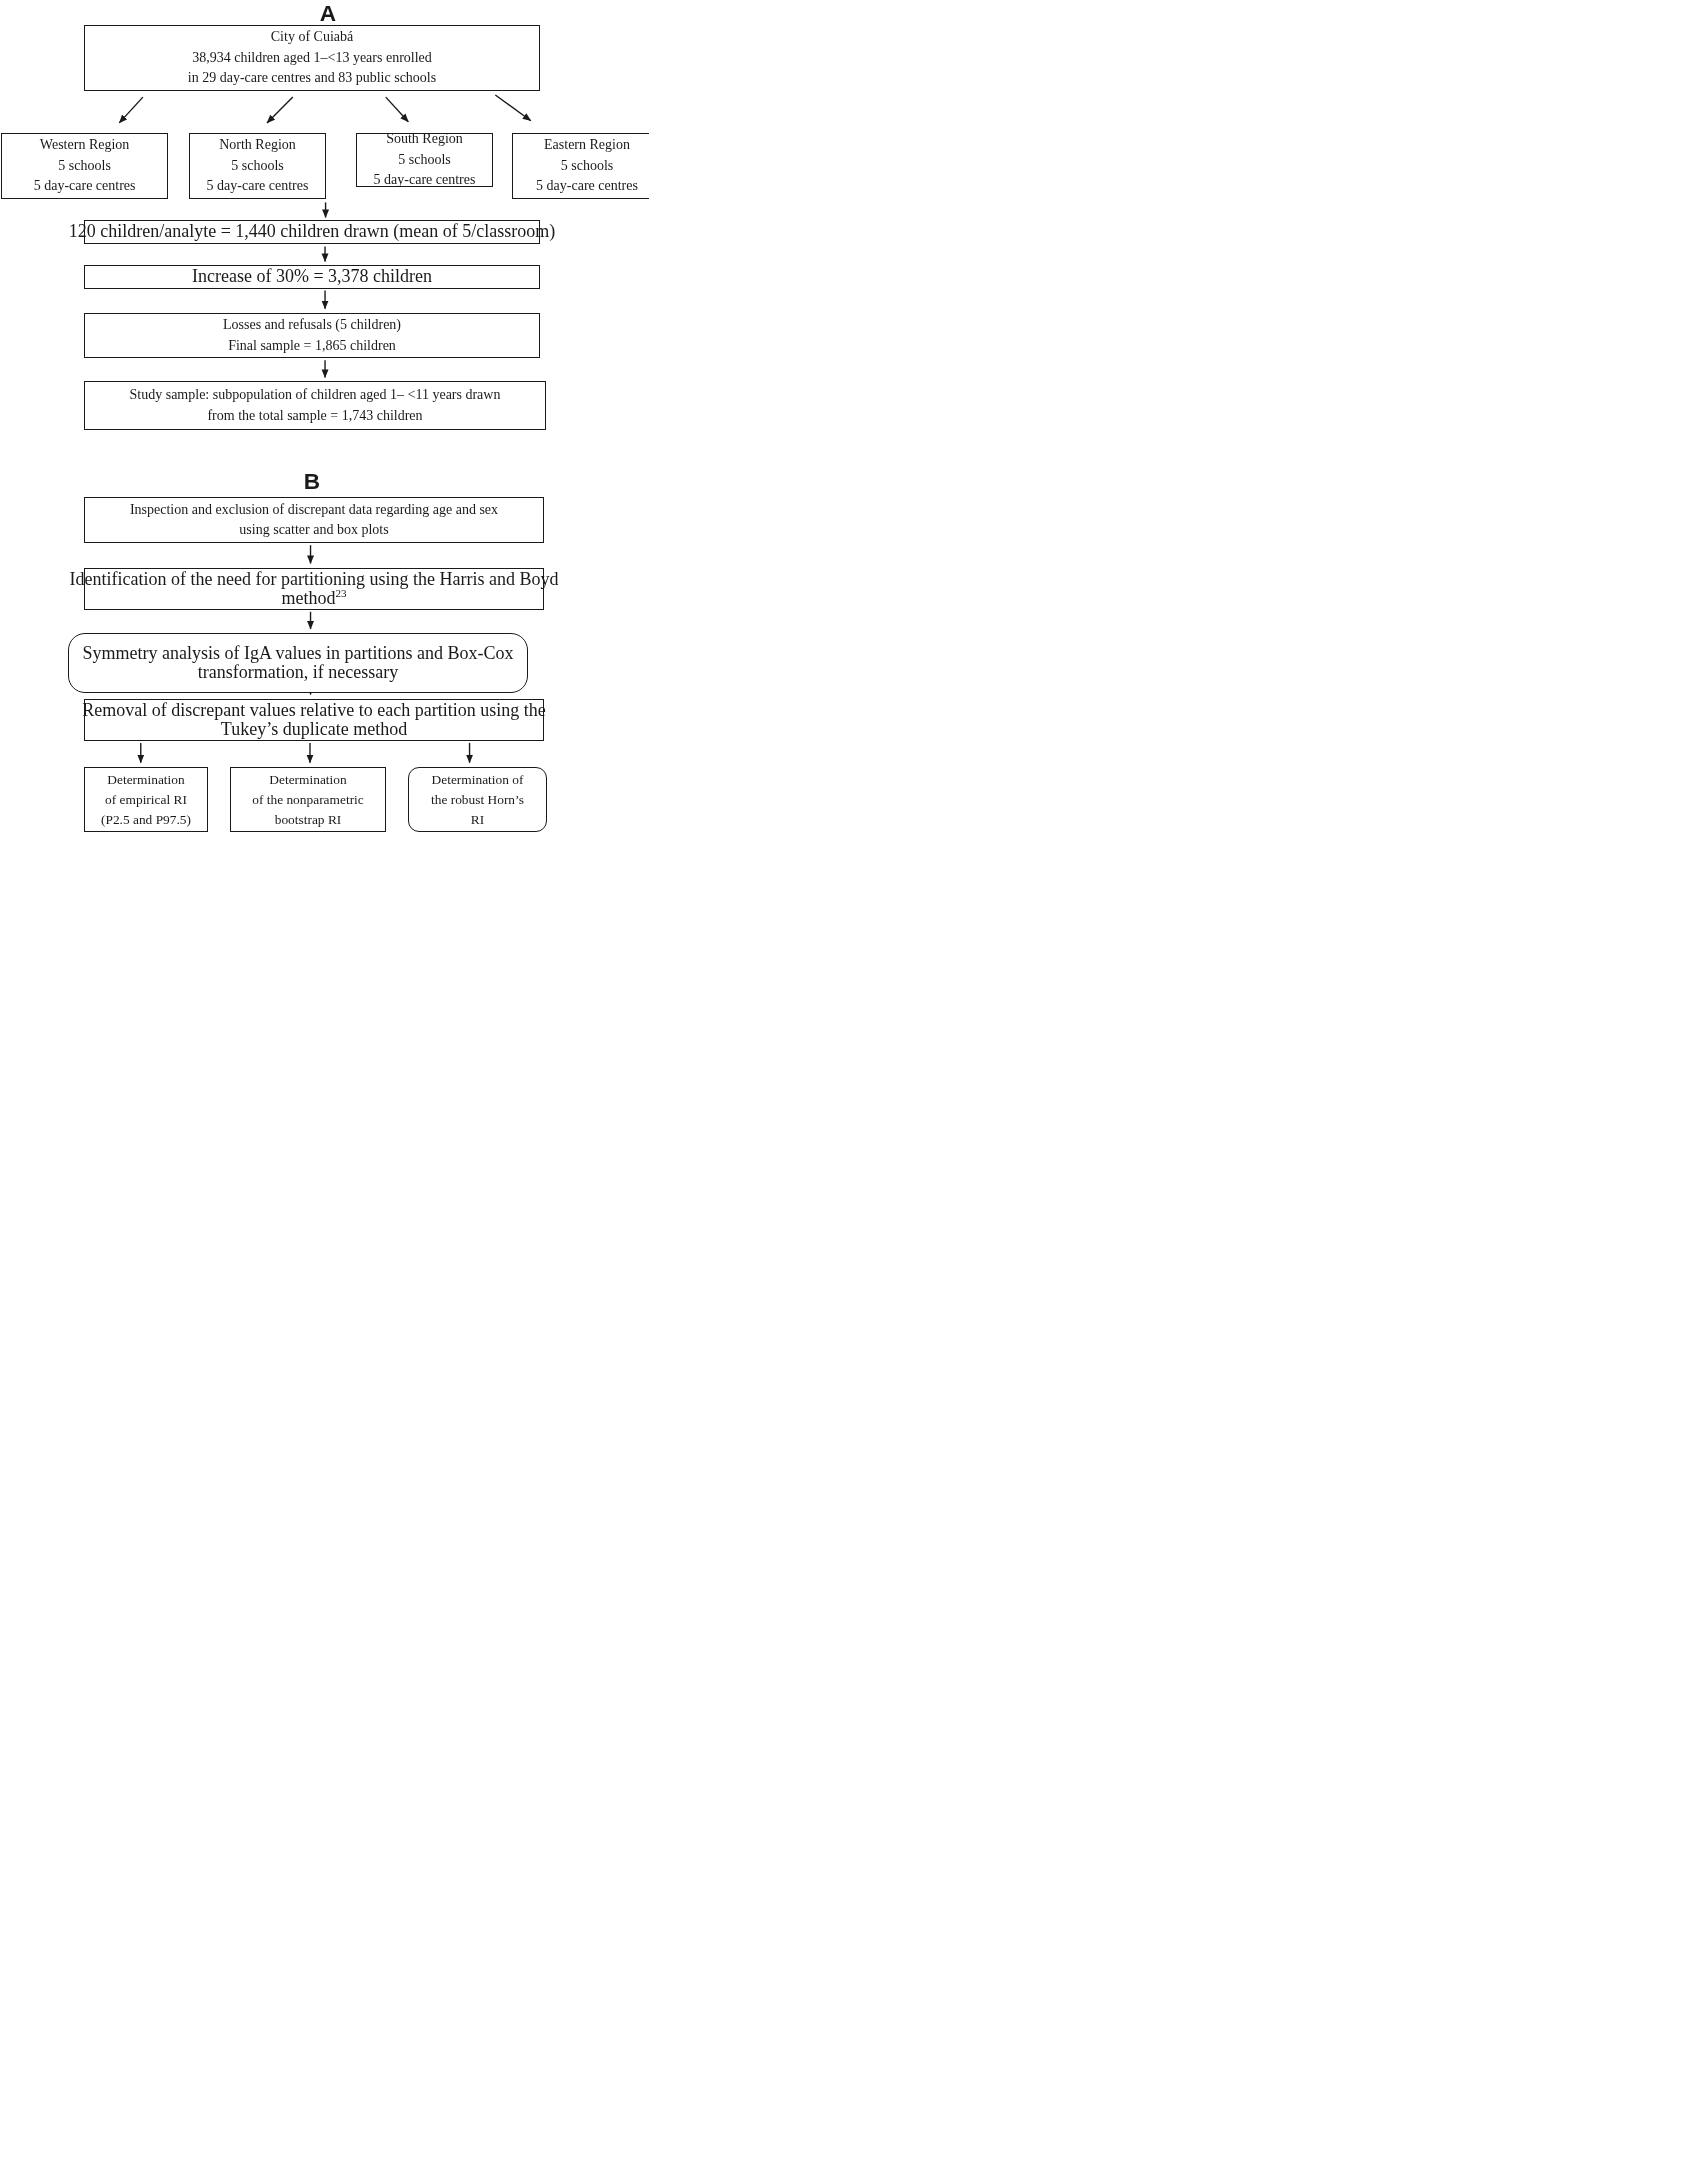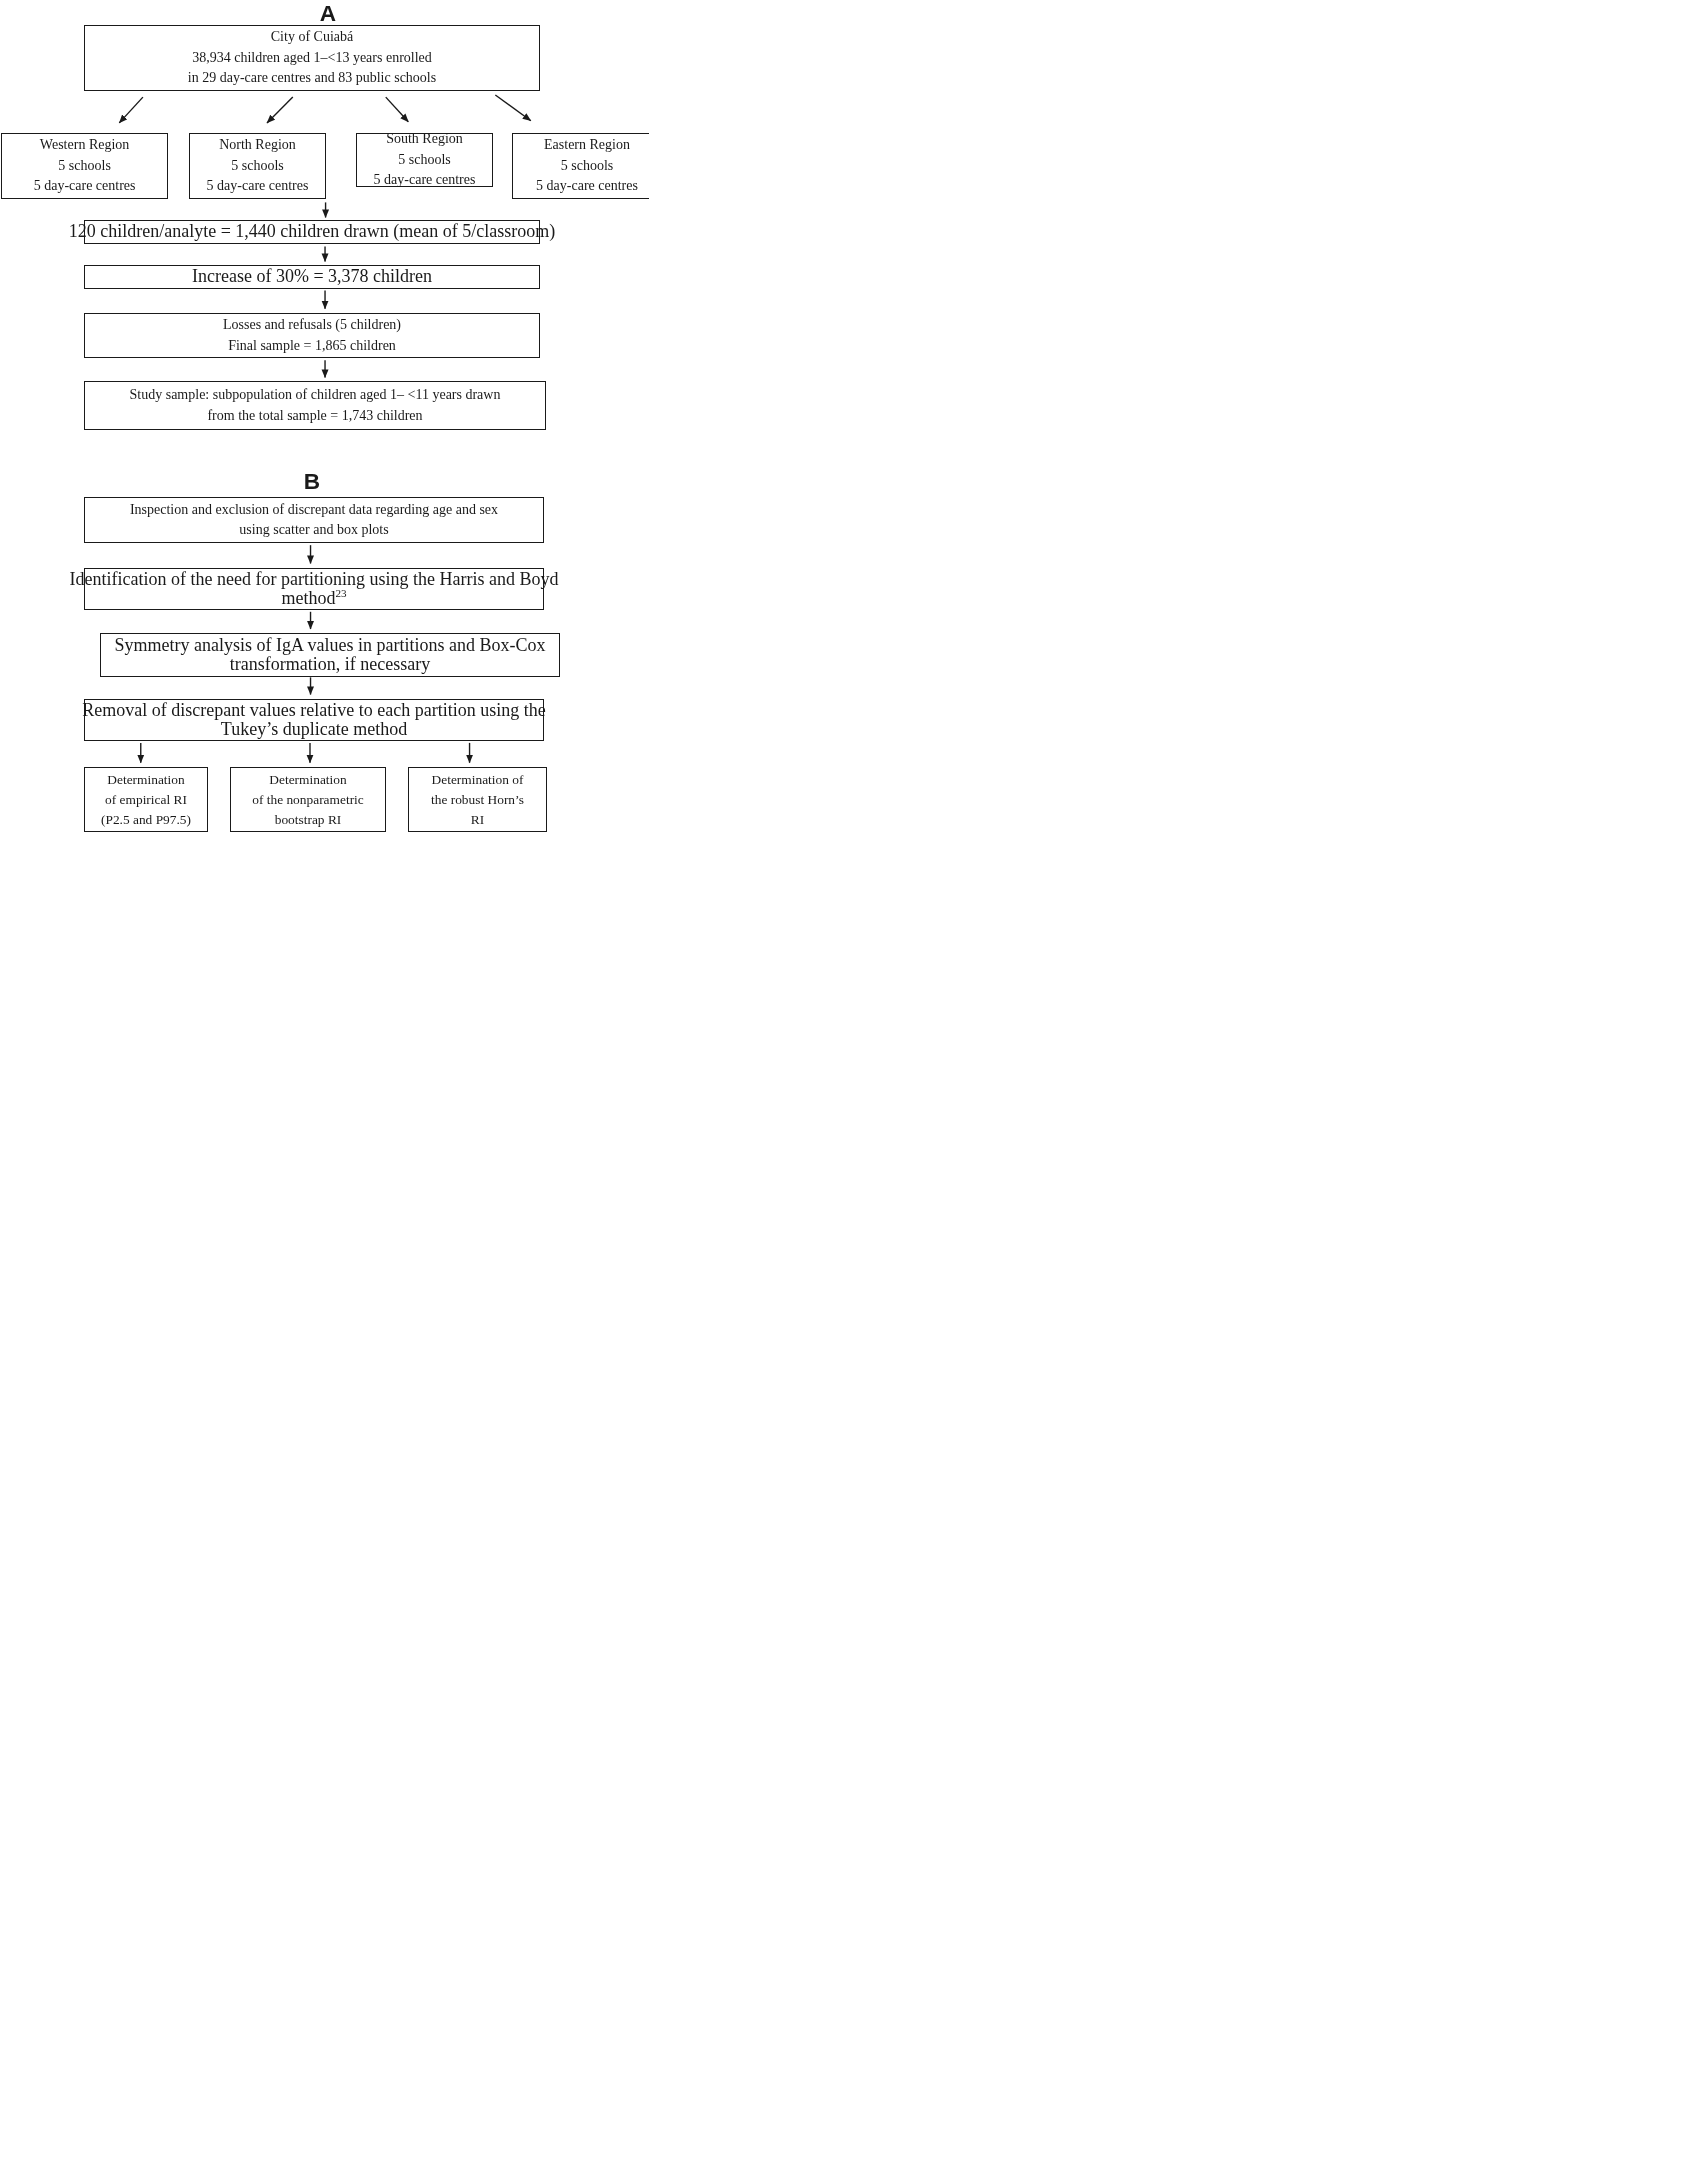--- a/index.html
+++ b/index.html
@@ -132,21 +132,21 @@
   <div class="box fs26" style="left:84px;top:497px;width:460px;height:46px;">
     <span class="ln">Inspection and exclusion of discrepant data regarding age and sex</span>
     <span class="ln">using scatter and box plots</span>
   </div>
 
   <div class="box fs26t" style="left:84px;top:568px;width:460px;height:42px;">
     <span class="ln">Identification of the need for partitioning using the Harris and Boyd</span>
     <span class="ln"><span>method</span><sup>23</sup></span>
   </div>
 
-  <div class="box fs26t" style="left:100px;top:633px;width:460px;height:44px;">
+  <div class="box fs26t" style="left:68px;top:633px;width:460px;height:60px;border-radius:17px;">
     <span class="ln">Symmetry analysis of IgA values in partitions and Box-Cox</span>
     <span class="ln">transformation, if necessary</span>
   </div>
 
   <div class="box fs26t" style="left:84px;top:699px;width:460px;height:42px;">
     <span class="ln">Removal of discrepant values relative to each partition using the</span>
     <span class="ln">Tukey’s duplicate method</span>
   </div>
 
   <div class="box fs25" style="left:84px;top:767px;width:124px;height:65px;">
@@ -154,20 +154,20 @@
     <span class="ln">of empirical RI</span>
     <span class="ln">(P2.5 and P97.5)</span>
   </div>
 
   <div class="box fs25" style="left:230px;top:767px;width:156px;height:65px;">
     <span class="ln">Determination</span>
     <span class="ln">of the nonparametric</span>
     <span class="ln">bootstrap RI</span>
   </div>
 
-  <div class="box fs25" style="left:408px;top:767px;width:139px;height:65px;">
+  <div class="box fs25" style="left:408px;top:767px;width:139px;height:65px;border-radius:11px;">
     <span class="ln">Determination of</span>
     <span class="ln">the robust Horn’s</span>
     <span class="ln">RI</span>
   </div>
 
 </div>
 
 
 </body></html>

